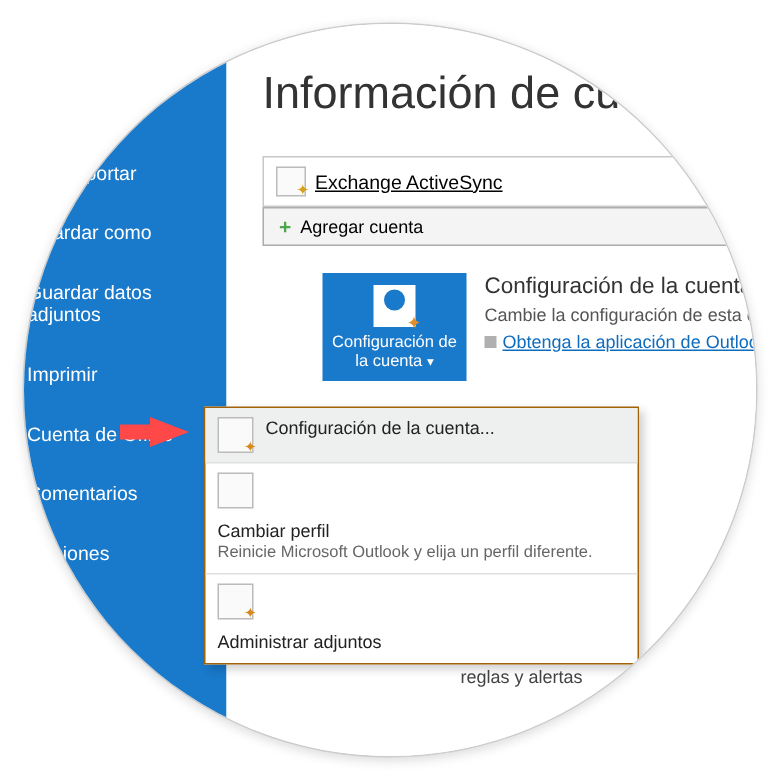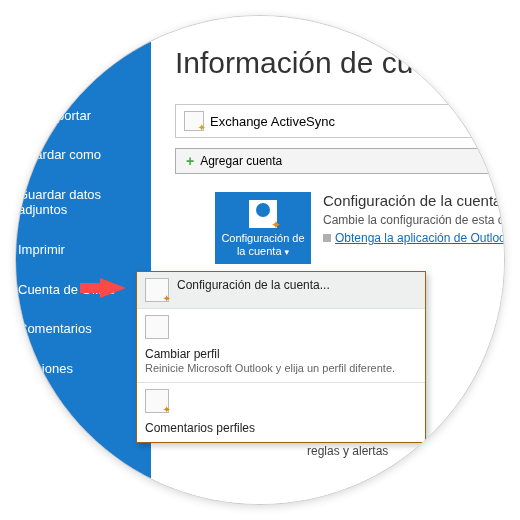--- a/index.html
+++ b/index.html
@@ -53,21 +53,21 @@
     }
     .page-title {
       font-size: 30px;
       font-weight: 300;
       color: #333;
       margin-bottom: 24px;
     }
     .account-box {
       border: 1px solid #c8c8c8;
       width: 330px;
-      margin-bottom: 10px;
+      text-decoration: underline;
     }
     .account-row {
       display: flex;
       align-items: center;
       padding: 6px 8px;
       gap: 6px;
     }
     .sync-icon {
       width: 20px;
       height: 20px;
@@ -267,17 +267,17 @@
     <div class="dd-item sep">
       <div class="dd-icon"></div>
       <div class="dd-text">
         <div class="dd-title">Cambiar perfil</div>
         <div class="dd-sub">Reinicie Microsoft Outlook y elija un perfil diferente.</div>
       </div>
     </div>
     <div class="dd-item sep">
       <div class="dd-icon gear"></div>
       <div class="dd-text">
-        <div class="dd-title">Comentarios perfiles</div>
+        <div class="dd-title">Administrar adjuntos</div>
       </div>
     </div>
   </div>
 </div>
 
 </body></html>

